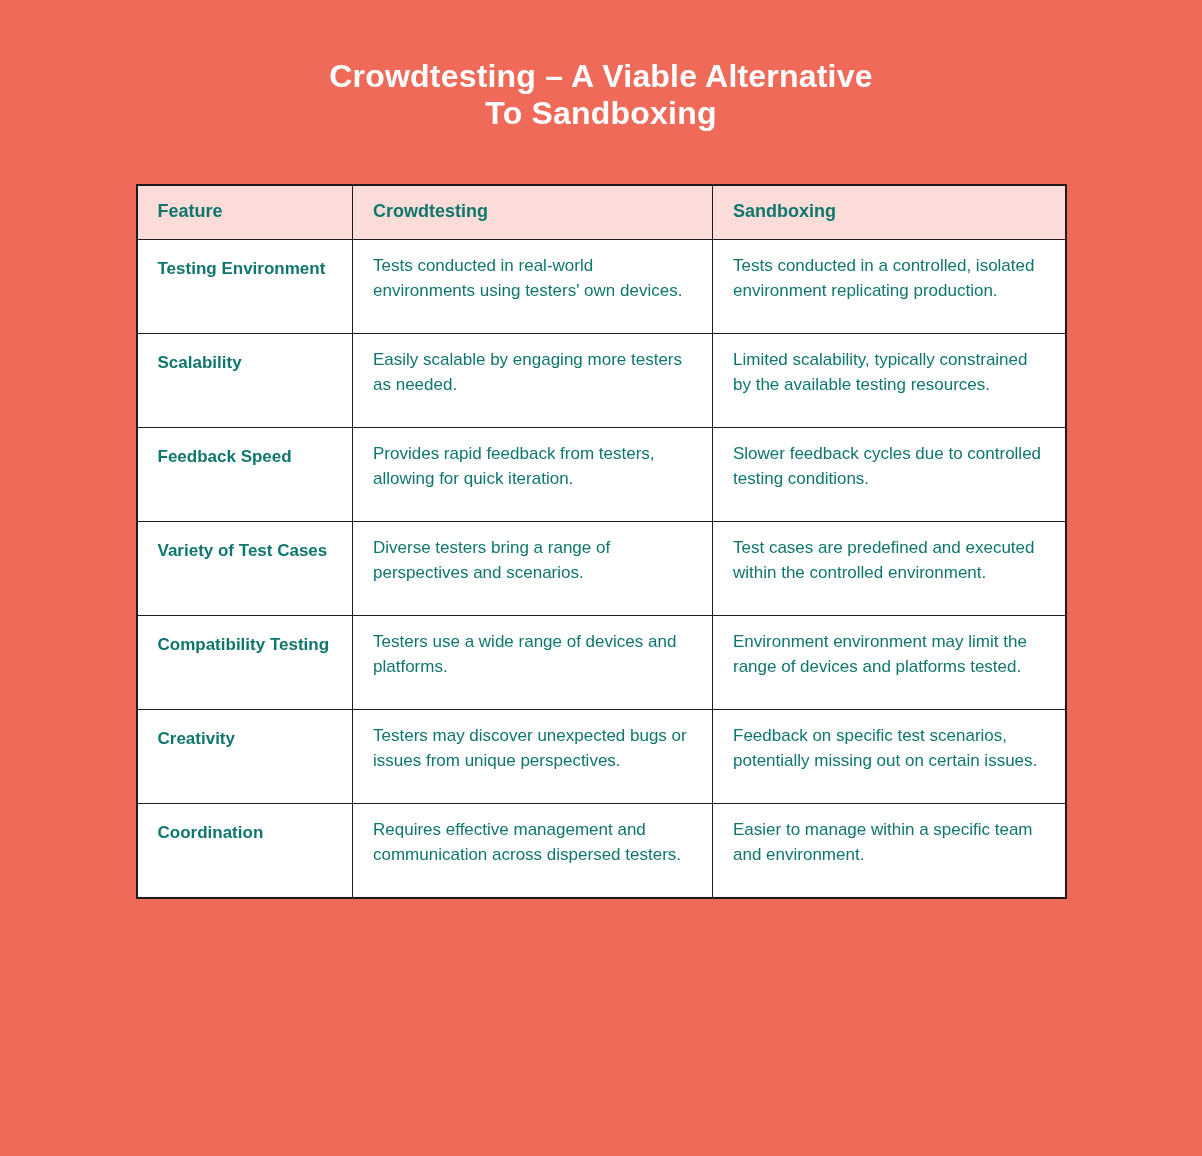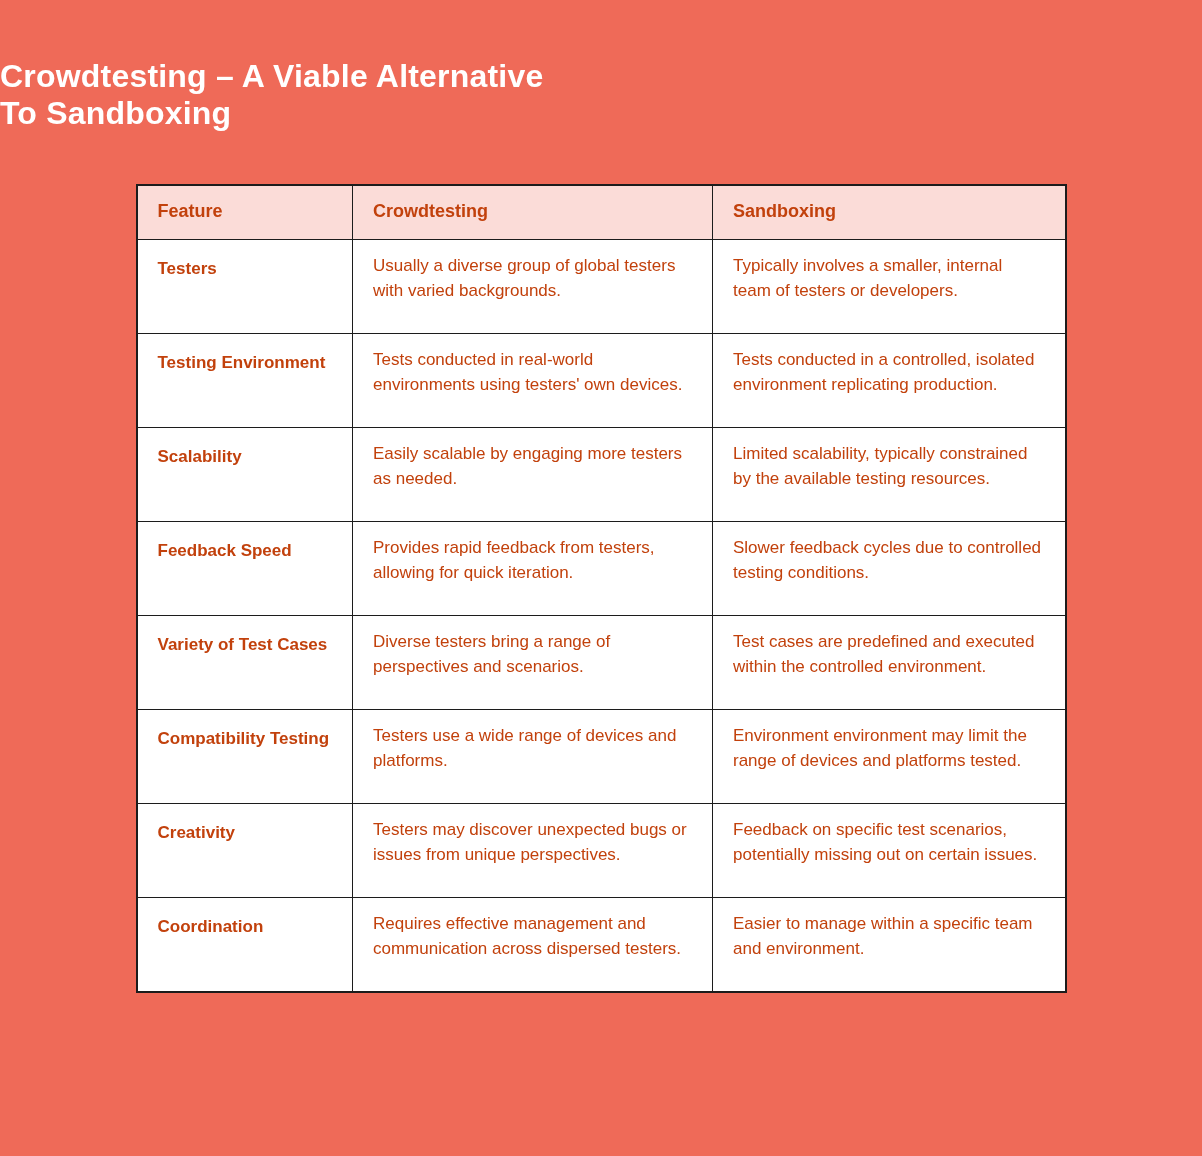--- a/index.html
+++ b/index.html
@@ -8,20 +8,21 @@
   }
   body {
     width: 1202px;
     height: 1156px;
     background: #ef6a58;
     font-family: "Liberation Sans", sans-serif;
     overflow: hidden;
   }
   .title-block {
     padding-top: 58px;
+    text-align: center;
     color: #ffffff;
   }
   .title-line {
     font-size: 32px;
     line-height: 37px;
     font-weight: 700;
     letter-spacing: 0.2px;
   }
   table.compare {
     border-collapse: collapse;
@@ -32,21 +33,21 @@
     table-layout: fixed;
   }
   col.c-feature { width: 216px; }
   col.c-crowd   { width: 360px; }
   col.c-sandbox { width: 353px; }
   th, td {
     border: 1px solid #1c1c1c;
     vertical-align: top;
     text-align: left;
     padding: 13px 22px 30px 20px;
-    color: #c2410c;
+    color: #0f766e;
   }
   th {
     background: #fbdcd8;
     font-size: 18px;
     font-weight: 700;
     padding-top: 15px;
     padding-bottom: 17px;
   }
   td {
     font-size: 17px;
@@ -76,25 +77,20 @@
   </colgroup>
   <thead>
     <tr>
       <th>Feature</th>
       <th>Crowdtesting</th>
       <th>Sandboxing</th>
     </tr>
   </thead>
   <tbody>
     <tr>
-      <td class="feature">Testers</td>
-      <td>Usually a diverse group of global testers with varied backgrounds.</td>
-      <td>Typically involves a smaller, internal team of testers or developers.</td>
-    </tr>
-    <tr>
       <td class="feature">Testing Environment</td>
       <td>Tests conducted in real-world environments using testers' own devices.</td>
       <td>Tests conducted in a controlled, isolated environment replicating production.</td>
     </tr>
     <tr>
       <td class="feature">Scalability</td>
       <td>Easily scalable by engaging more testers as needed.</td>
       <td>Limited scalability, typically constrained by the available testing resources.</td>
     </tr>
     <tr>

